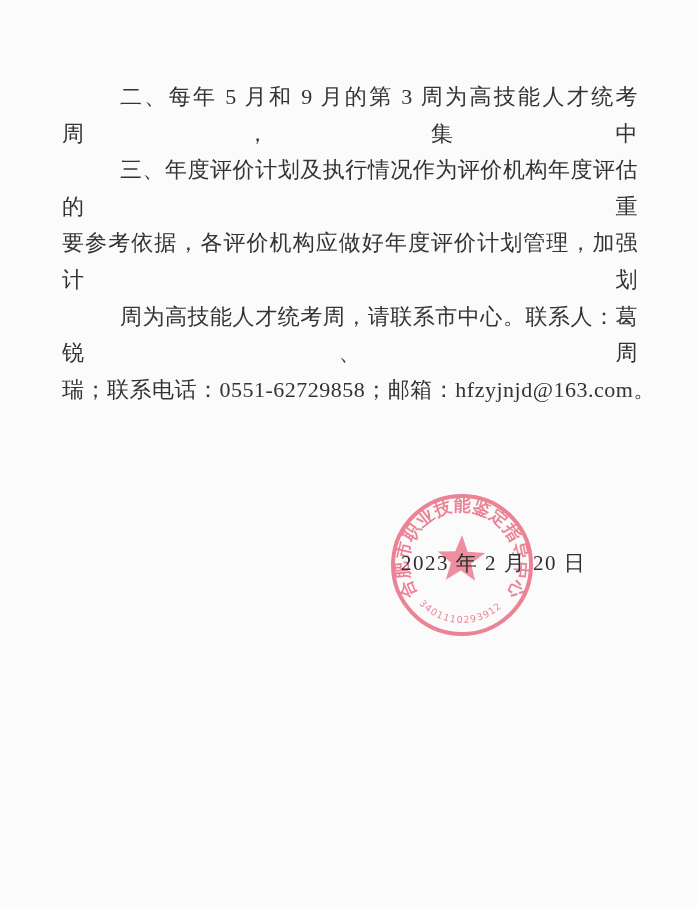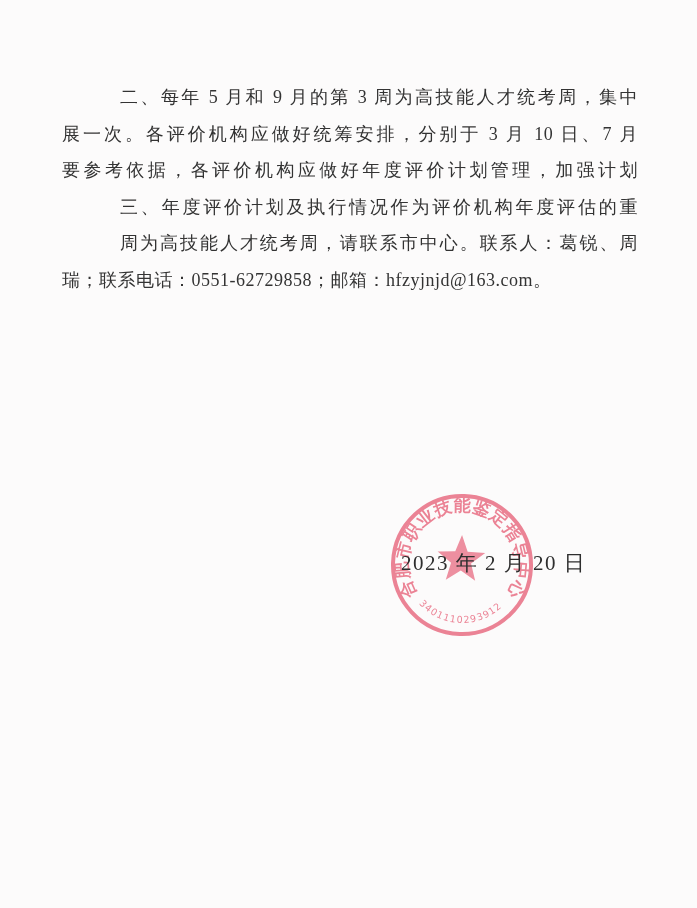--- a/index.html
+++ b/index.html
@@ -21,21 +21,21 @@
   }
 
   .body-text {
     position: absolute;
     left: 62px;
     top: 79px;
     width: 576px;
   }
 
   .line {
-    font-size: 18px;
+    font-size: 22px;
     line-height: 36.6px;
     letter-spacing: 0.5px;
     text-align: justify;
     color: var(--text-color);
     white-space: nowrap;
   }
   .line.jfull {
     white-space: normal;
     text-align-last: justify;
   }
@@ -76,23 +76,22 @@
     font-size: 9.5px;
   }
 </style>
 </head>
 <body>
 
 <div class="page">
 
   <div class="body-text">
     <p class="line indent jfull">二、每年 5 月和 9 月的第 3 周为高技能人才统考周，集中</p>
-    <p class="line jfull">展一次。各评价机构应做好统筹安排，分别于 3 月 10 日、7 月</p>
+    <p class="line indent jfull">三、年度评价计划及执行情况作为评价机构年度评估的重</p>
     <p class="line jfull">要参考依据，各评价机构应做好年度评价计划管理，加强计划</p>
-    <p class="line indent jfull">三、年度评价计划及执行情况作为评价机构年度评估的重</p>
     <p class="line indent jfull">周为高技能人才统考周，请联系市中心。联系人：葛锐、周</p>
     <p class="line">瑞；联系电话：0551-62729858；邮箱：hfzyjnjd@163.com。</p>
   </div>
 
   <svg class="seal" viewBox="0 0 170 170" xmlns="http://www.w3.org/2000/svg">
     <defs>
       <path id="sealTopArc" d="M 40.8 116 A 54 54 0 1 1 129.2 116" fill="none"></path>
       <path id="sealBottomArc" d="M 40.6 122.3 A 58 58 0 0 0 129.4 122.3" fill="none"></path>
     </defs>
     <circle class="seal-ring" cx="85" cy="85" r="69" fill="none" stroke-width="4"></circle>

